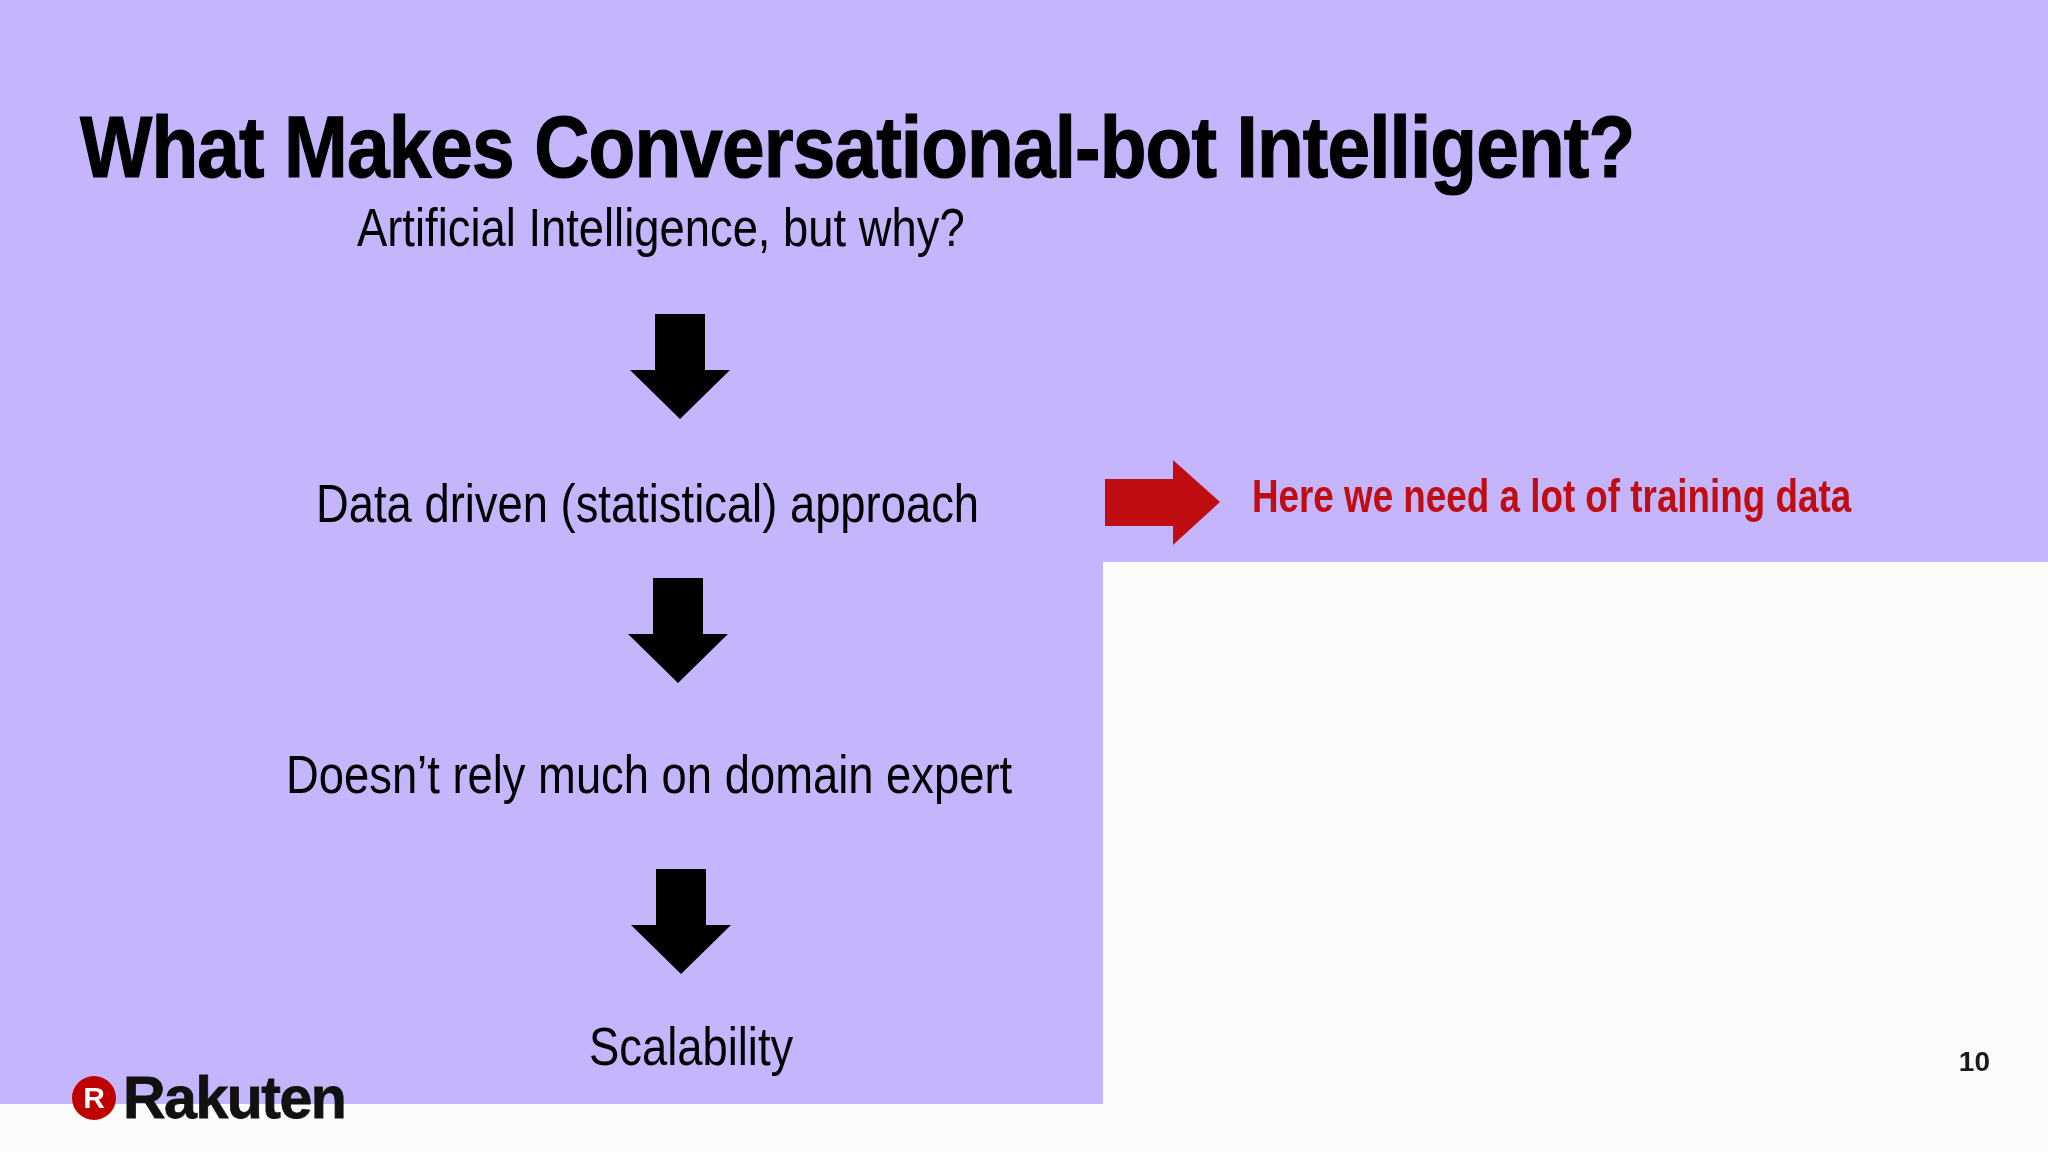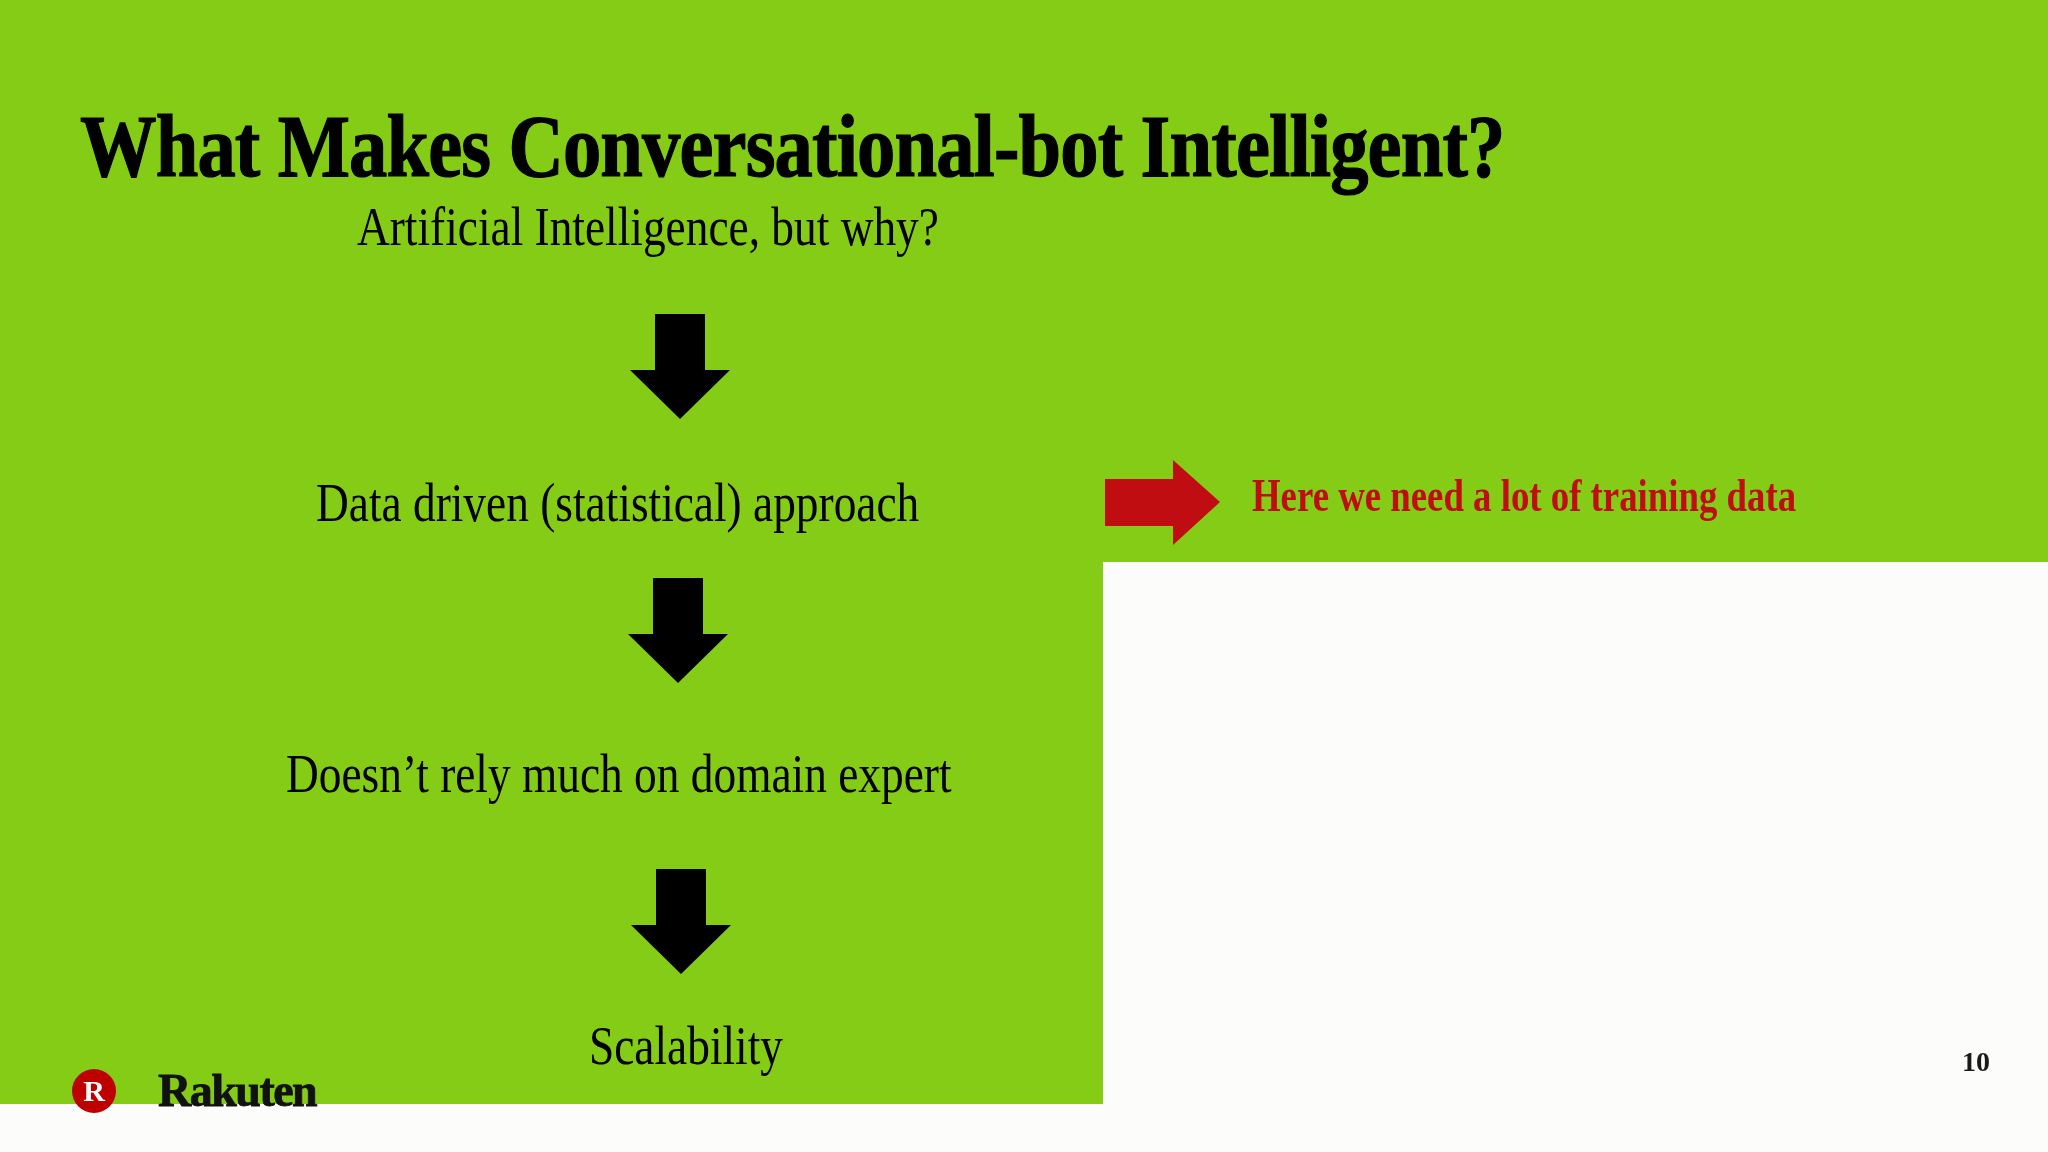--- a/index.html
+++ b/index.html
@@ -1,19 +1,19 @@
 <!DOCTYPE html>
 <html><head>
 <meta charset="utf-8">
 <style>
   html,body{margin:0;padding:0;background:#fff;}
   .slide{
     position:relative;width:2048px;height:1152px;overflow:hidden;
-    background:#84cc16;color:#000;
-    font-family:Liberation Serif, serif;
+    background:#c4b5fd;color:#000;
+    font-family:Liberation Sans, sans-serif;
   }
   .tint{position:absolute;background:#fcfcfb;}
   .tint-right{left:1103px;top:562px;width:945px;height:590px;}
   .tint-bottom{left:0;top:1104px;width:2048px;height:48px;}
 
   .title{
     position:absolute;left:80px;top:38px;
     font-size:88px;line-height:100px;font-weight:bold;letter-spacing:-1px;
     white-space:nowrap;color:#000;
     transform:scaleX(0.87);transform-origin:0 0;
@@ -41,21 +41,21 @@
     color:#c00d11;transform:scaleX(0.80);transform-origin:0 50%;
   }
 
   .logo{position:absolute;left:72px;top:1064px;display:flex;align-items:center;gap:7px;}
   .logo-mark{
     width:44px;height:44px;border-radius:50%;background:#bf0000;color:#fff;
     display:flex;align-items:center;justify-content:center;
     font-size:30px;font-weight:bold;
   }
   .logo-word{
-    font-size:46px;font-weight:bold;letter-spacing:-1.5px;color:#111;margin-left:35px;
+    font-size:59px;font-weight:bold;letter-spacing:-1.5px;color:#111;
     -webkit-text-stroke:0.8px #111;
   }
 
   .page-number{
     position:absolute;left:1920px;top:1047px;width:70px;text-align:right;
     font-size:28px;line-height:30px;font-weight:bold;color:#1a1a1a;
   }
 </style>
 </head>
 <body>

